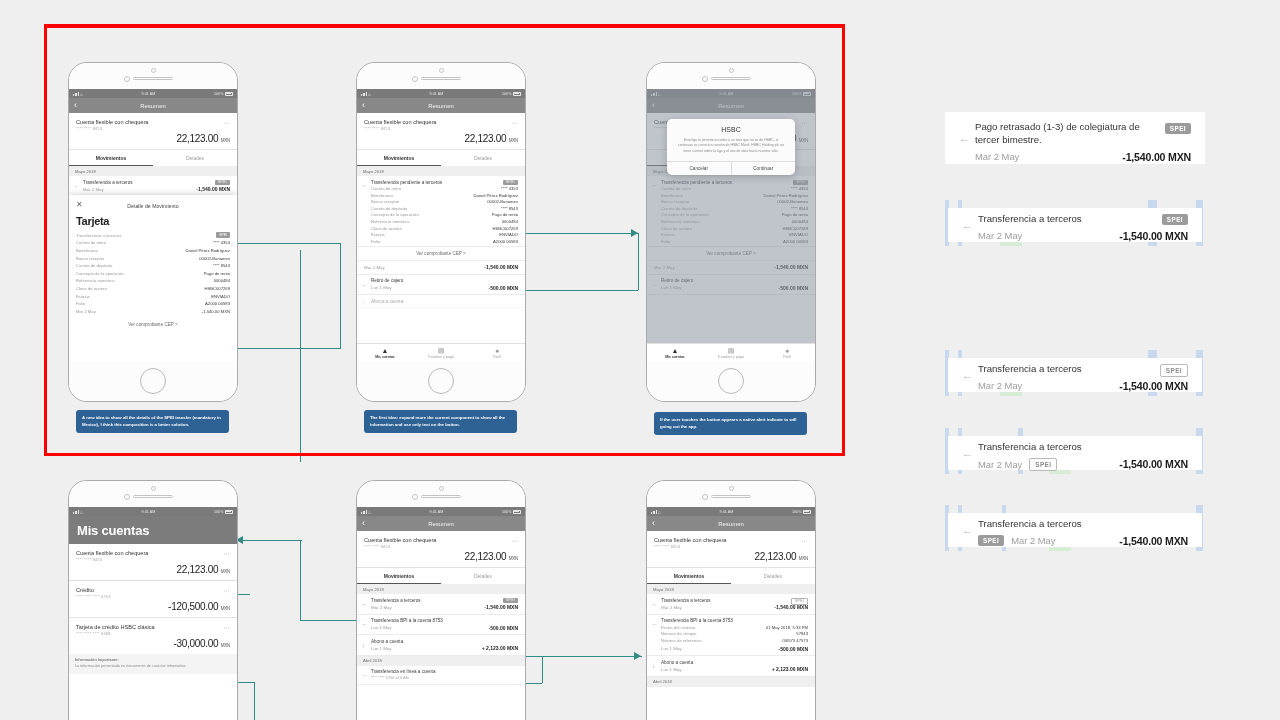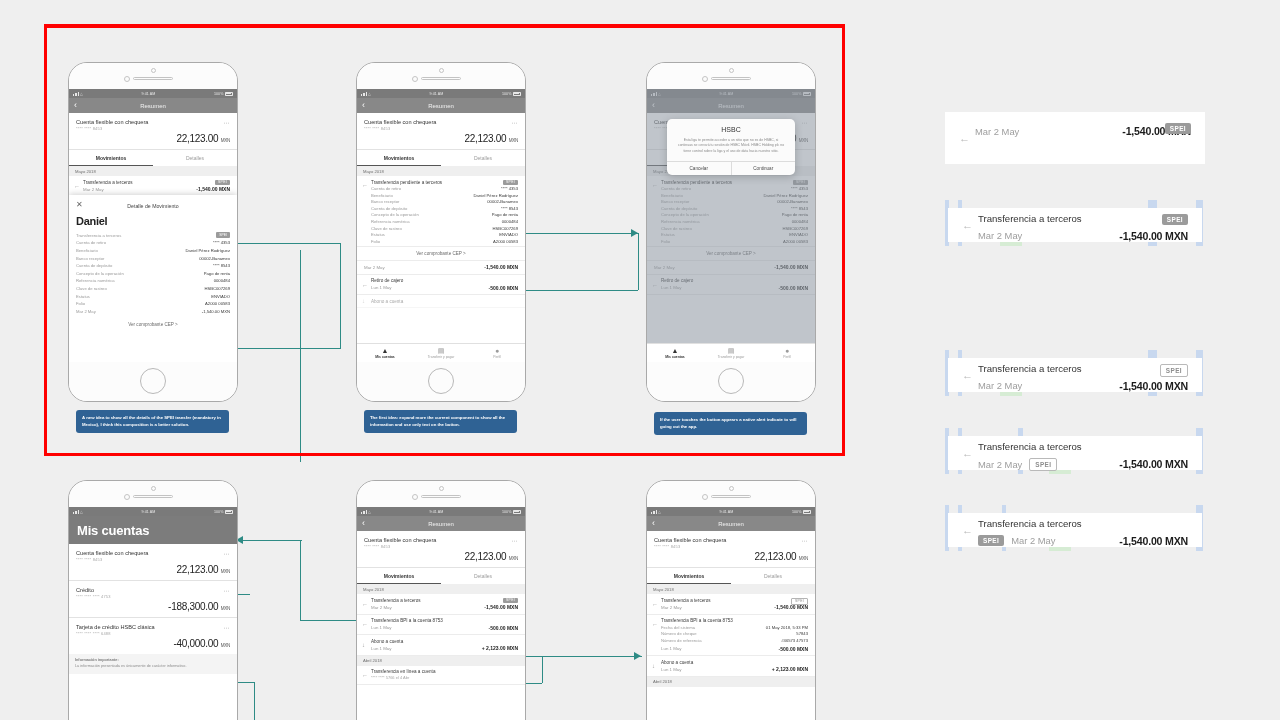--- a/index.html
+++ b/index.html
@@ -240,21 +240,21 @@
             <span class="dt">Lun 1 May</span>
           <span class="amt">-500.00 MXN</span>
           </div>
       </div>
 
       <div class="sheet" style="top:106px;bottom:0;">
         <div class="sheet-head">
           <span class="x">✕</span>
           <div class="ttl">Detalle de Movimiento</div>
         </div>
-        <h2>Daniel</h2>
+        <h2>Tarjeta</h2>
         <div class="sheet-row">
           <span>Transferencia a terceros</span>
           <span class="chip">SPEI</span>
         </div>
         <div class="sheet-row">
             <span>Cuenta de retiro</span>
             <b>**** 4353</b>
           </div>
         <div class="sheet-row">
             <span>Beneficiario</span>
@@ -587,31 +587,31 @@
           <span>22,123.00</span>
           <small>MXN</small>
         </div>
       </div>
       <div class="divider"></div>
       <div class="acct">
         <div class="name">Crédito</div>
         <div class="dots">⋯</div>
         <div class="mask">**** **** **** 4753</div>
         <div class="bal">
-          <span>-188,300.00</span>
+          <span>-120,500.00</span>
           <small>MXN</small>
         </div>
       </div>
       <div class="divider"></div>
       <div class="acct">
         <div class="name">Tarjeta de crédito HSBC clásica</div>
         <div class="dots">⋯</div>
         <div class="mask">**** **** **** 6488</div>
         <div class="bal">
-          <span>-40,000.00</span>
+          <span>-30,000.00</span>
           <small>MXN</small>
         </div>
       </div>
       <div class="infobox">
         <div class="h">Información importante:</div>
         <div class="p">La información presentada es únicamente de carácter informativo.</div>
       </div>
     </div>
   </div>
 
@@ -770,20 +770,21 @@
           <span class="amt">+ 2,123.00 MXN</span>
           </div>
       </div>
       <div class="month">Abril 2018</div>
     </div>
   </div>
 
   <div class="rcard" style="left:945px;top:112px;width:260px;height:52px;">
     <div class="rc-inner">
       <span class="rc-arrow">←</span>
+      <div class="rc-t1">Pago retrasado  (1-3) de colegiatura de tercer bimestre.</div>
       <span class="rc-chip tr">SPEI</span>
       <div class="rc-r2">
         <span class="rc-date">Mar 2 May</span>
         <span class="rc-amt">-1,540.00 MXN</span>
       </div>
     </div>
   </div>
 
   <div class="guide-v" style="left:945px;top:200px;width:4px;height:46px;"></div>
   <div class="guide-v" style="left:958px;top:200px;width:4px;height:46px;"></div>

